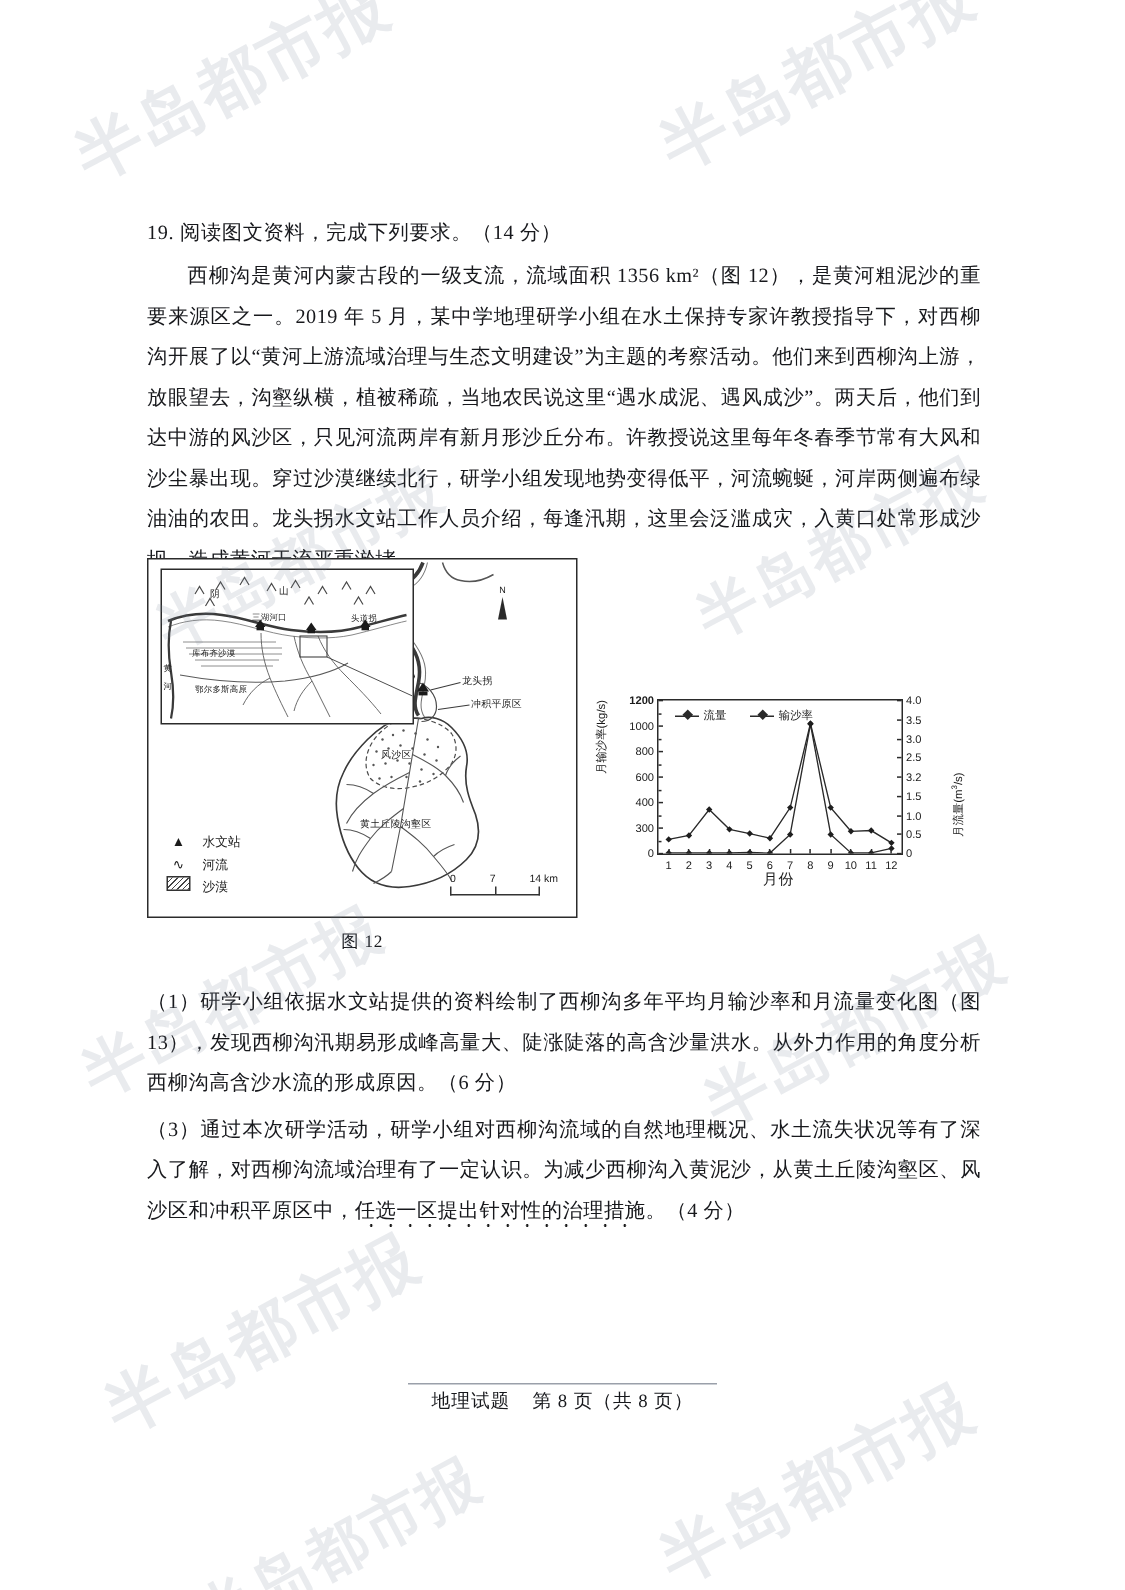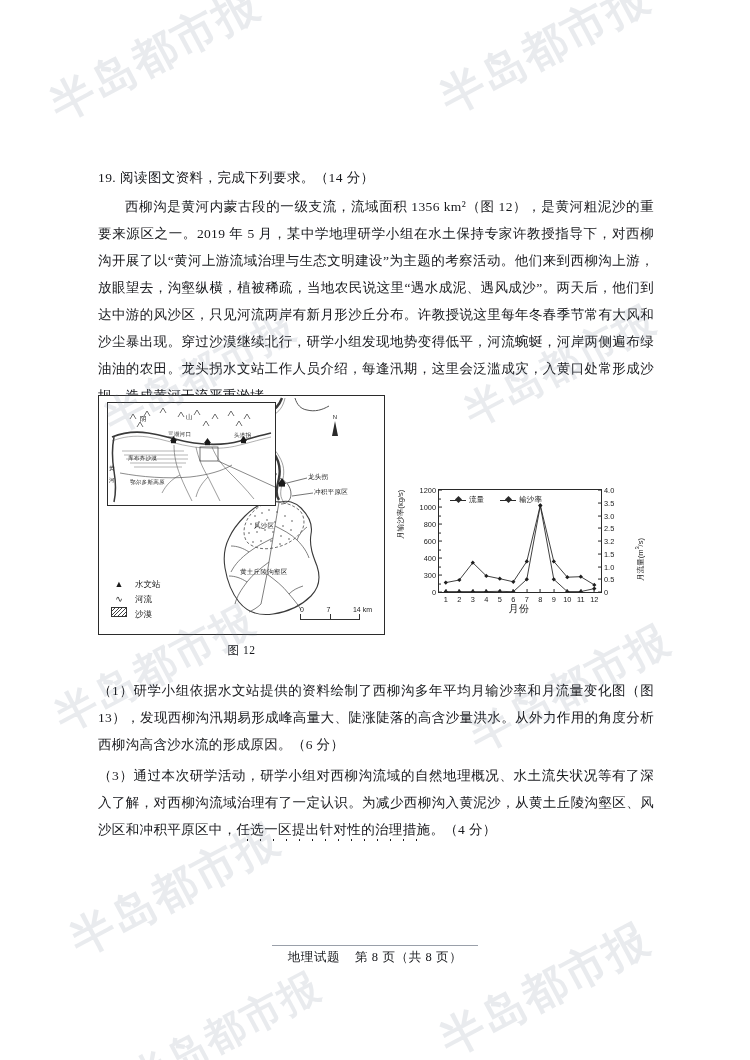--- a/index.html
+++ b/index.html
@@ -33,21 +33,20 @@
     transform: rotate(-28deg);
     letter-spacing: 2px;
   }
 
   
   .page {
     position: absolute;
     inset: 0;
     padding: 0;
     z-index: 2;
-    margin-top: 23px;
   }
 
   .content {
     position: absolute;
     left: 98px;
     top: 142px;
     width: 556px;
   }
 
   .q-head {
@@ -598,21 +597,21 @@
             <span class="ytick" style="top: 85px;">300</span>
             <span class="tickmark left" style="top: 85px;"></span>
             <span class="ytick" style="top: 68px;">400</span>
             <span class="tickmark left" style="top: 68px;"></span>
             <span class="ytick" style="top: 51px;">600</span>
             <span class="tickmark left" style="top: 51px;"></span>
             <span class="ytick" style="top: 34px;">800</span>
             <span class="tickmark left" style="top: 34px;"></span>
             <span class="ytick" style="top: 17px;">1000</span>
             <span class="tickmark left" style="top: 17px;"></span>
-            <span class="ytick" style="top: 0px;">1200</span>
+            <span class="ytick" style="top: 0px; font-weight: bold;">1200</span>
             <span class="tickmark left" style="top: 0px;"></span>
             <span class="tickmark left" style="top: 93.5px; width: 2px;"></span>
             <span class="tickmark left" style="top: 76.5px; width: 2px;"></span>
             <span class="tickmark left" style="top: 59.5px; width: 2px;"></span>
             <span class="tickmark left" style="top: 42.5px; width: 2px;"></span>
             <span class="tickmark left" style="top: 25.5px; width: 2px;"></span>
             <span class="tickmark left" style="top: 8.5px; width: 2px;"></span>
             <span class="ytick right" style="top: 102px;">0</span>
             <span class="tickmark right" style="top: 102px;"></span>
             <span class="ytick right" style="top: 89.25px;">0.5</span>

